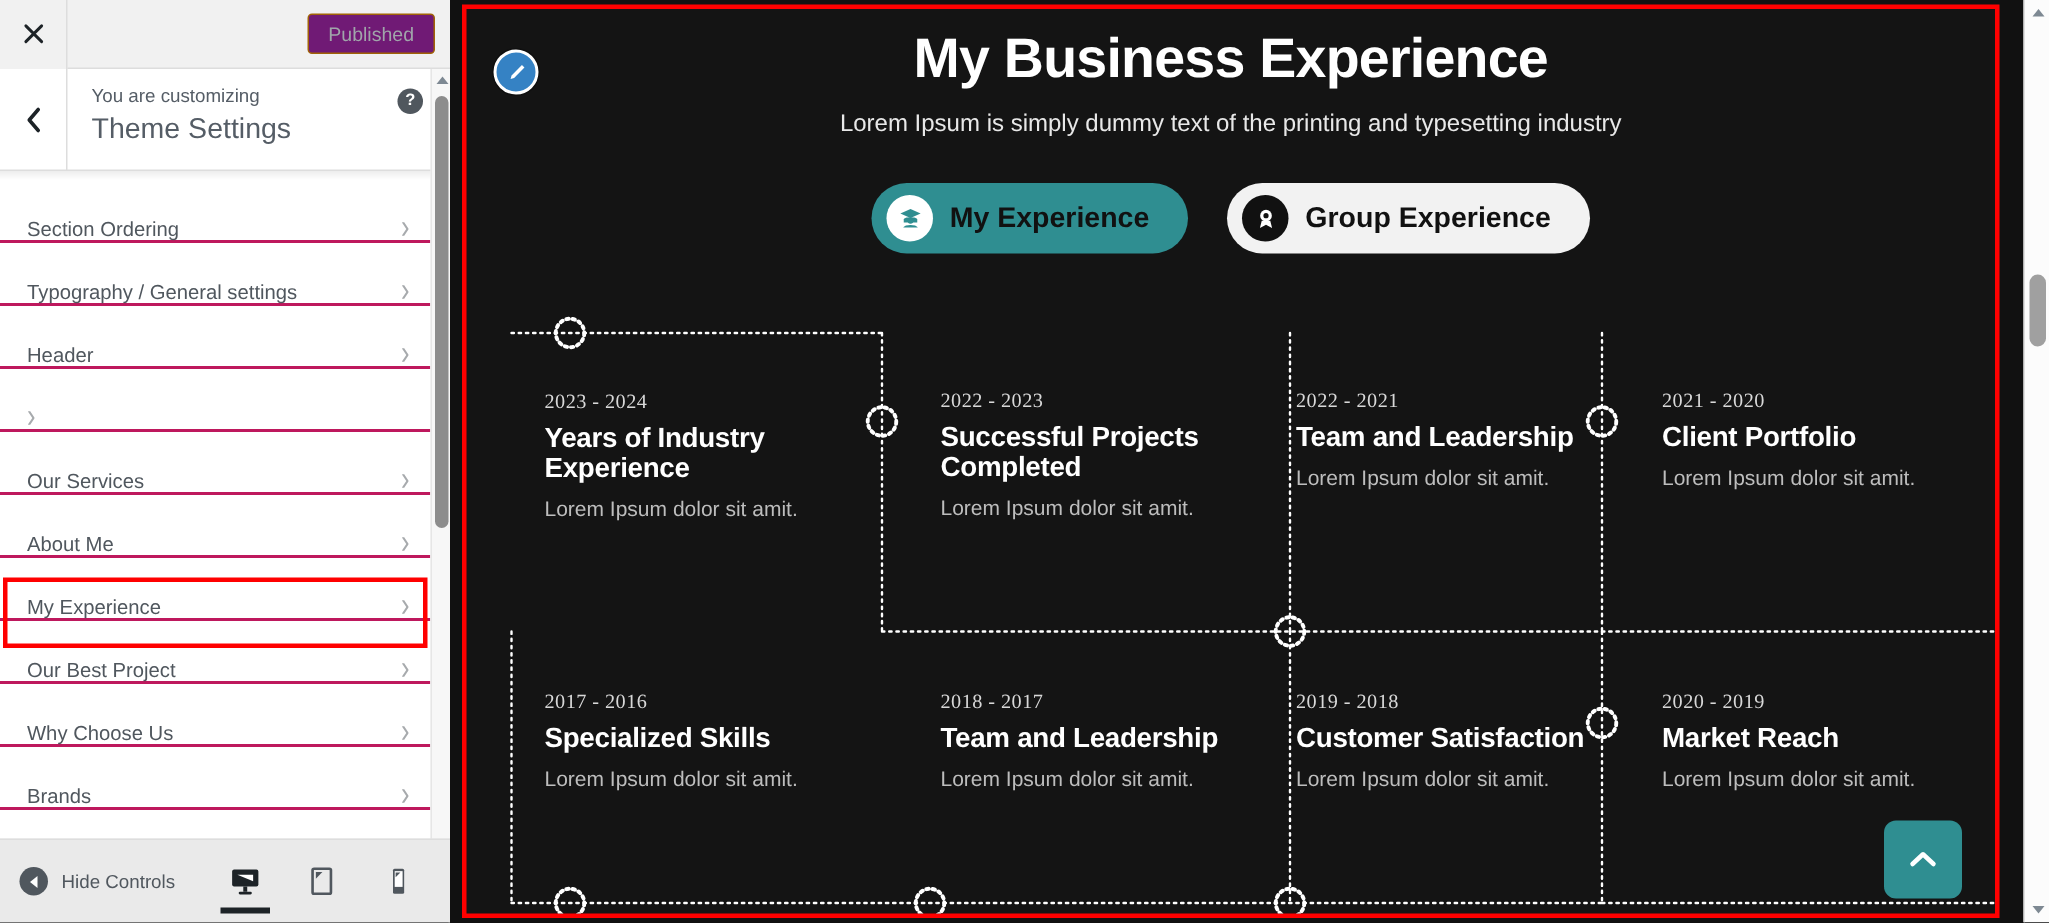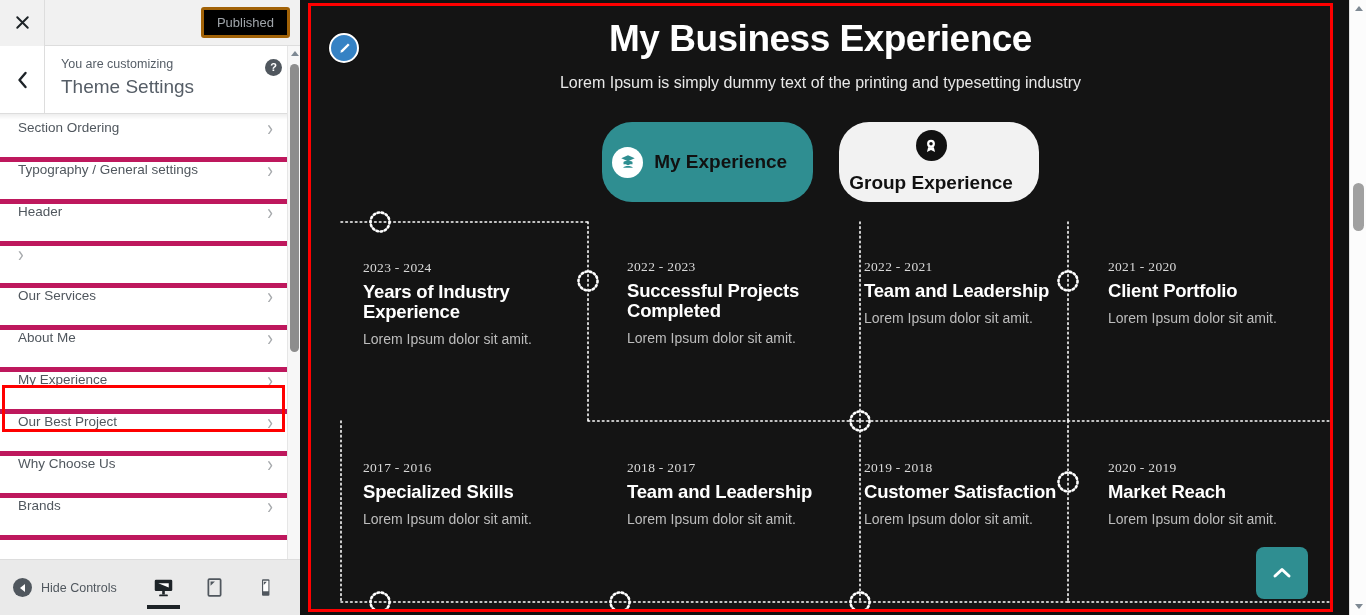--- a/index.html
+++ b/index.html
@@ -25,22 +25,22 @@
   }
   .cz-close {
     width: 45px; height: 46px; display: flex; align-items: center;
     justify-content: center; background: #f1f1f1;
     border-right: 1px solid #ddd; cursor: pointer;
   }
   .cz-close svg { width: 15px; height: 15px; }
   .cz-publish-wrap { flex: 1; display: flex; justify-content: flex-end;
     align-items: center; padding-right: 10px; }
   .cz-publish {
-    background: #000000; color: #a0a5aa;
-    border: 3px solid #a16207; border-radius: 3px;
+    background: #701a75; color: #a0a5aa;
+    border: 1px solid #a16207; border-radius: 3px;
     font-size: 13px; padding: 5px 13px; cursor: default;
     font-family: "Liberation Sans", sans-serif;
     text-align: center;
   }
 
   .cz-header {
     position: absolute; left: 0; top: 46px; width: 300px; height: 68px;
     background: #fff; display: flex; border-bottom: 1px solid #ddd;
   }
   .cz-back {
@@ -62,22 +62,22 @@
   .cz-shadowline {
     position: absolute; left: 0; top: 114px; width: 300px; height: 6px;
     background: linear-gradient(to bottom, rgba(0,0,0,0.07), rgba(0,0,0,0));
   }
 
   .cz-list {
     position: absolute; left: 0; top: 120px; width: 287px;
     height: 452px; overflow: hidden; background: #fff;
   }
   .cz-item {
-    height: 42px; display: flex; align-items: flex-start;
-    padding: 0 14px 0 18px; border-bottom: 5px solid #be185d;
+    height: 42px; display: flex; align-items: flex-end;
+    padding: 0 14px 0 18px; border-bottom: 2px solid #be185d;
     cursor: pointer; background: #fff;
   }
   .cz-item-label {
     flex: 1; font-size: 13.5px; color: #50575e;
     font-family: "Liberation Sans", sans-serif;
   }
   .cz-item-arrow { color: #a7aaad; font-size: 17px; line-height: 1;
     transform: scaleY(1.35); }
 
   .cz-highlight {
@@ -165,21 +165,21 @@
     margin-top: 14px; font-weight: 400;
   }
 
   .tabs { display: flex; justify-content: center; gap: 26px; margin-top: 30px; }
   .tab {
     display: flex; align-items: center; gap: 11px;
     border-radius: 30px; padding: 8px 26px 8px 10px; cursor: pointer;
     font-size: 19px; font-weight: bold;
   }
   .tab-active { background: #2f8e91; color: #111; }
-  .tab-inactive { background: #f2f2f2; color: #111; flex-direction: column; }
+  .tab-inactive { background: #f2f2f2; color: #111; }
   .tab-ic {
     width: 31px; height: 31px; border-radius: 50%;
     display: flex; align-items: center; justify-content: center;
     flex: 0 0 auto;
   }
   .tab-active .tab-ic { background: #fff; }
   .tab-inactive .tab-ic { background: #111; }
   .tab-ic svg { width: 18px; height: 18px; }
 
   

